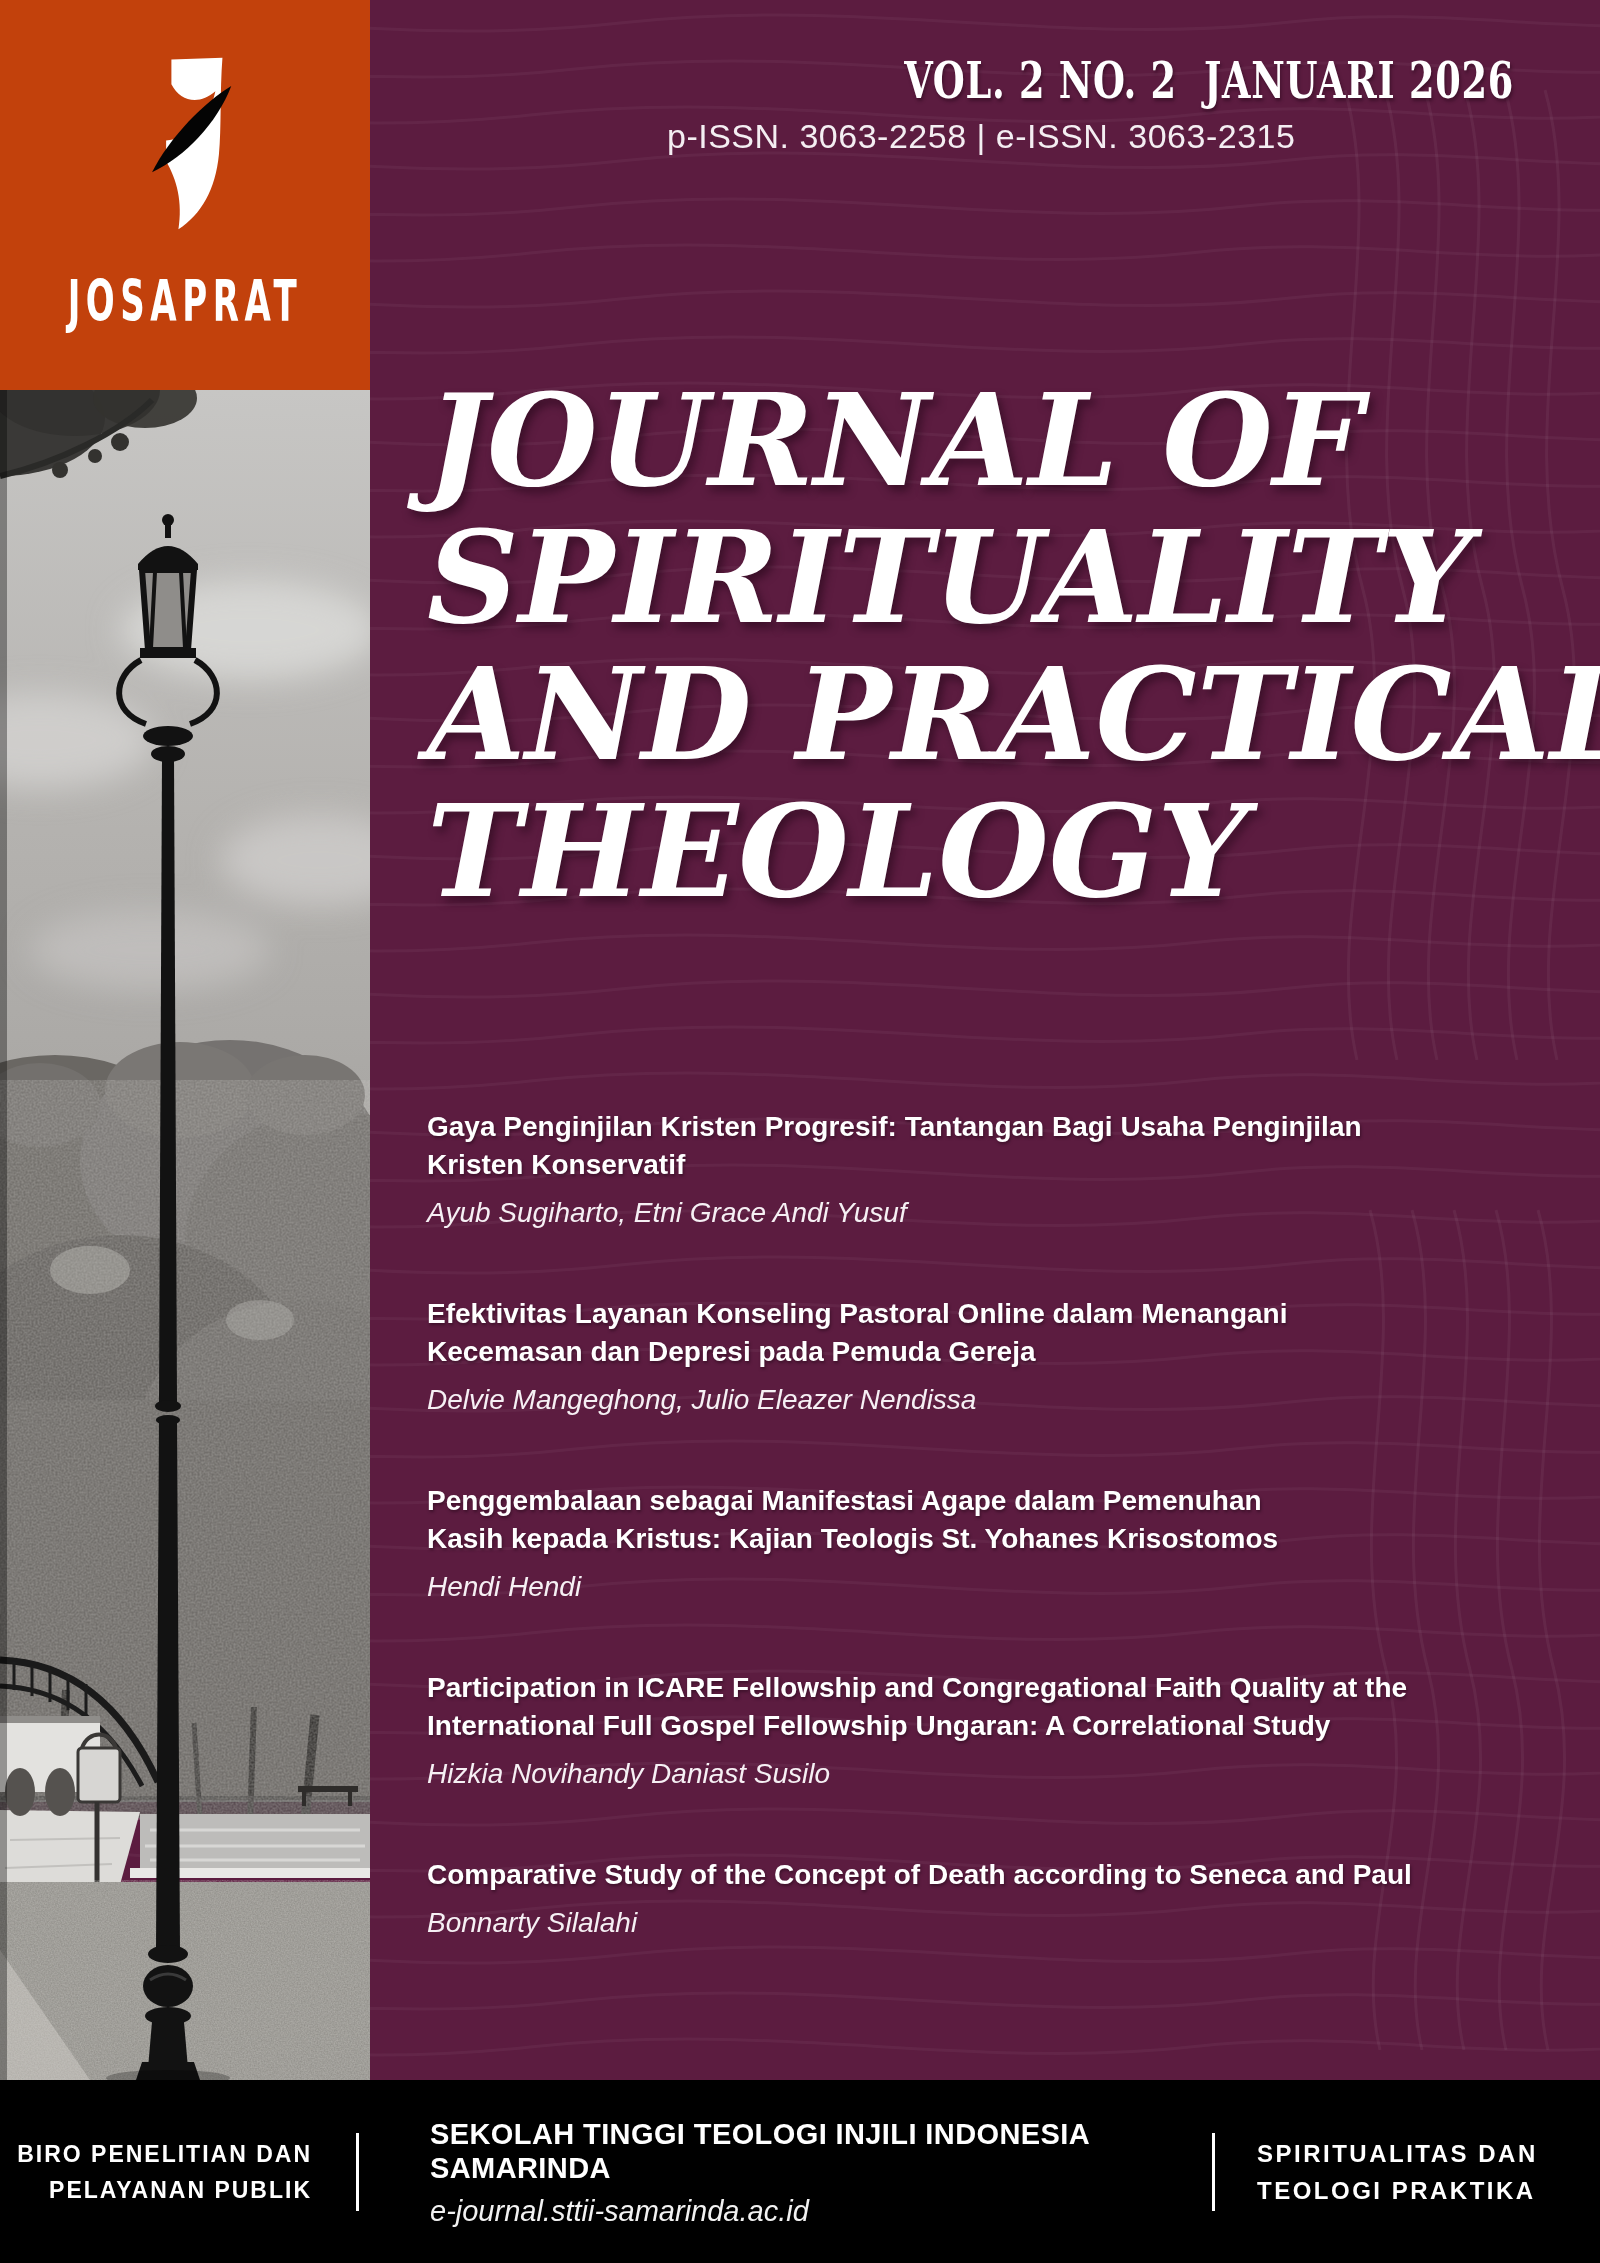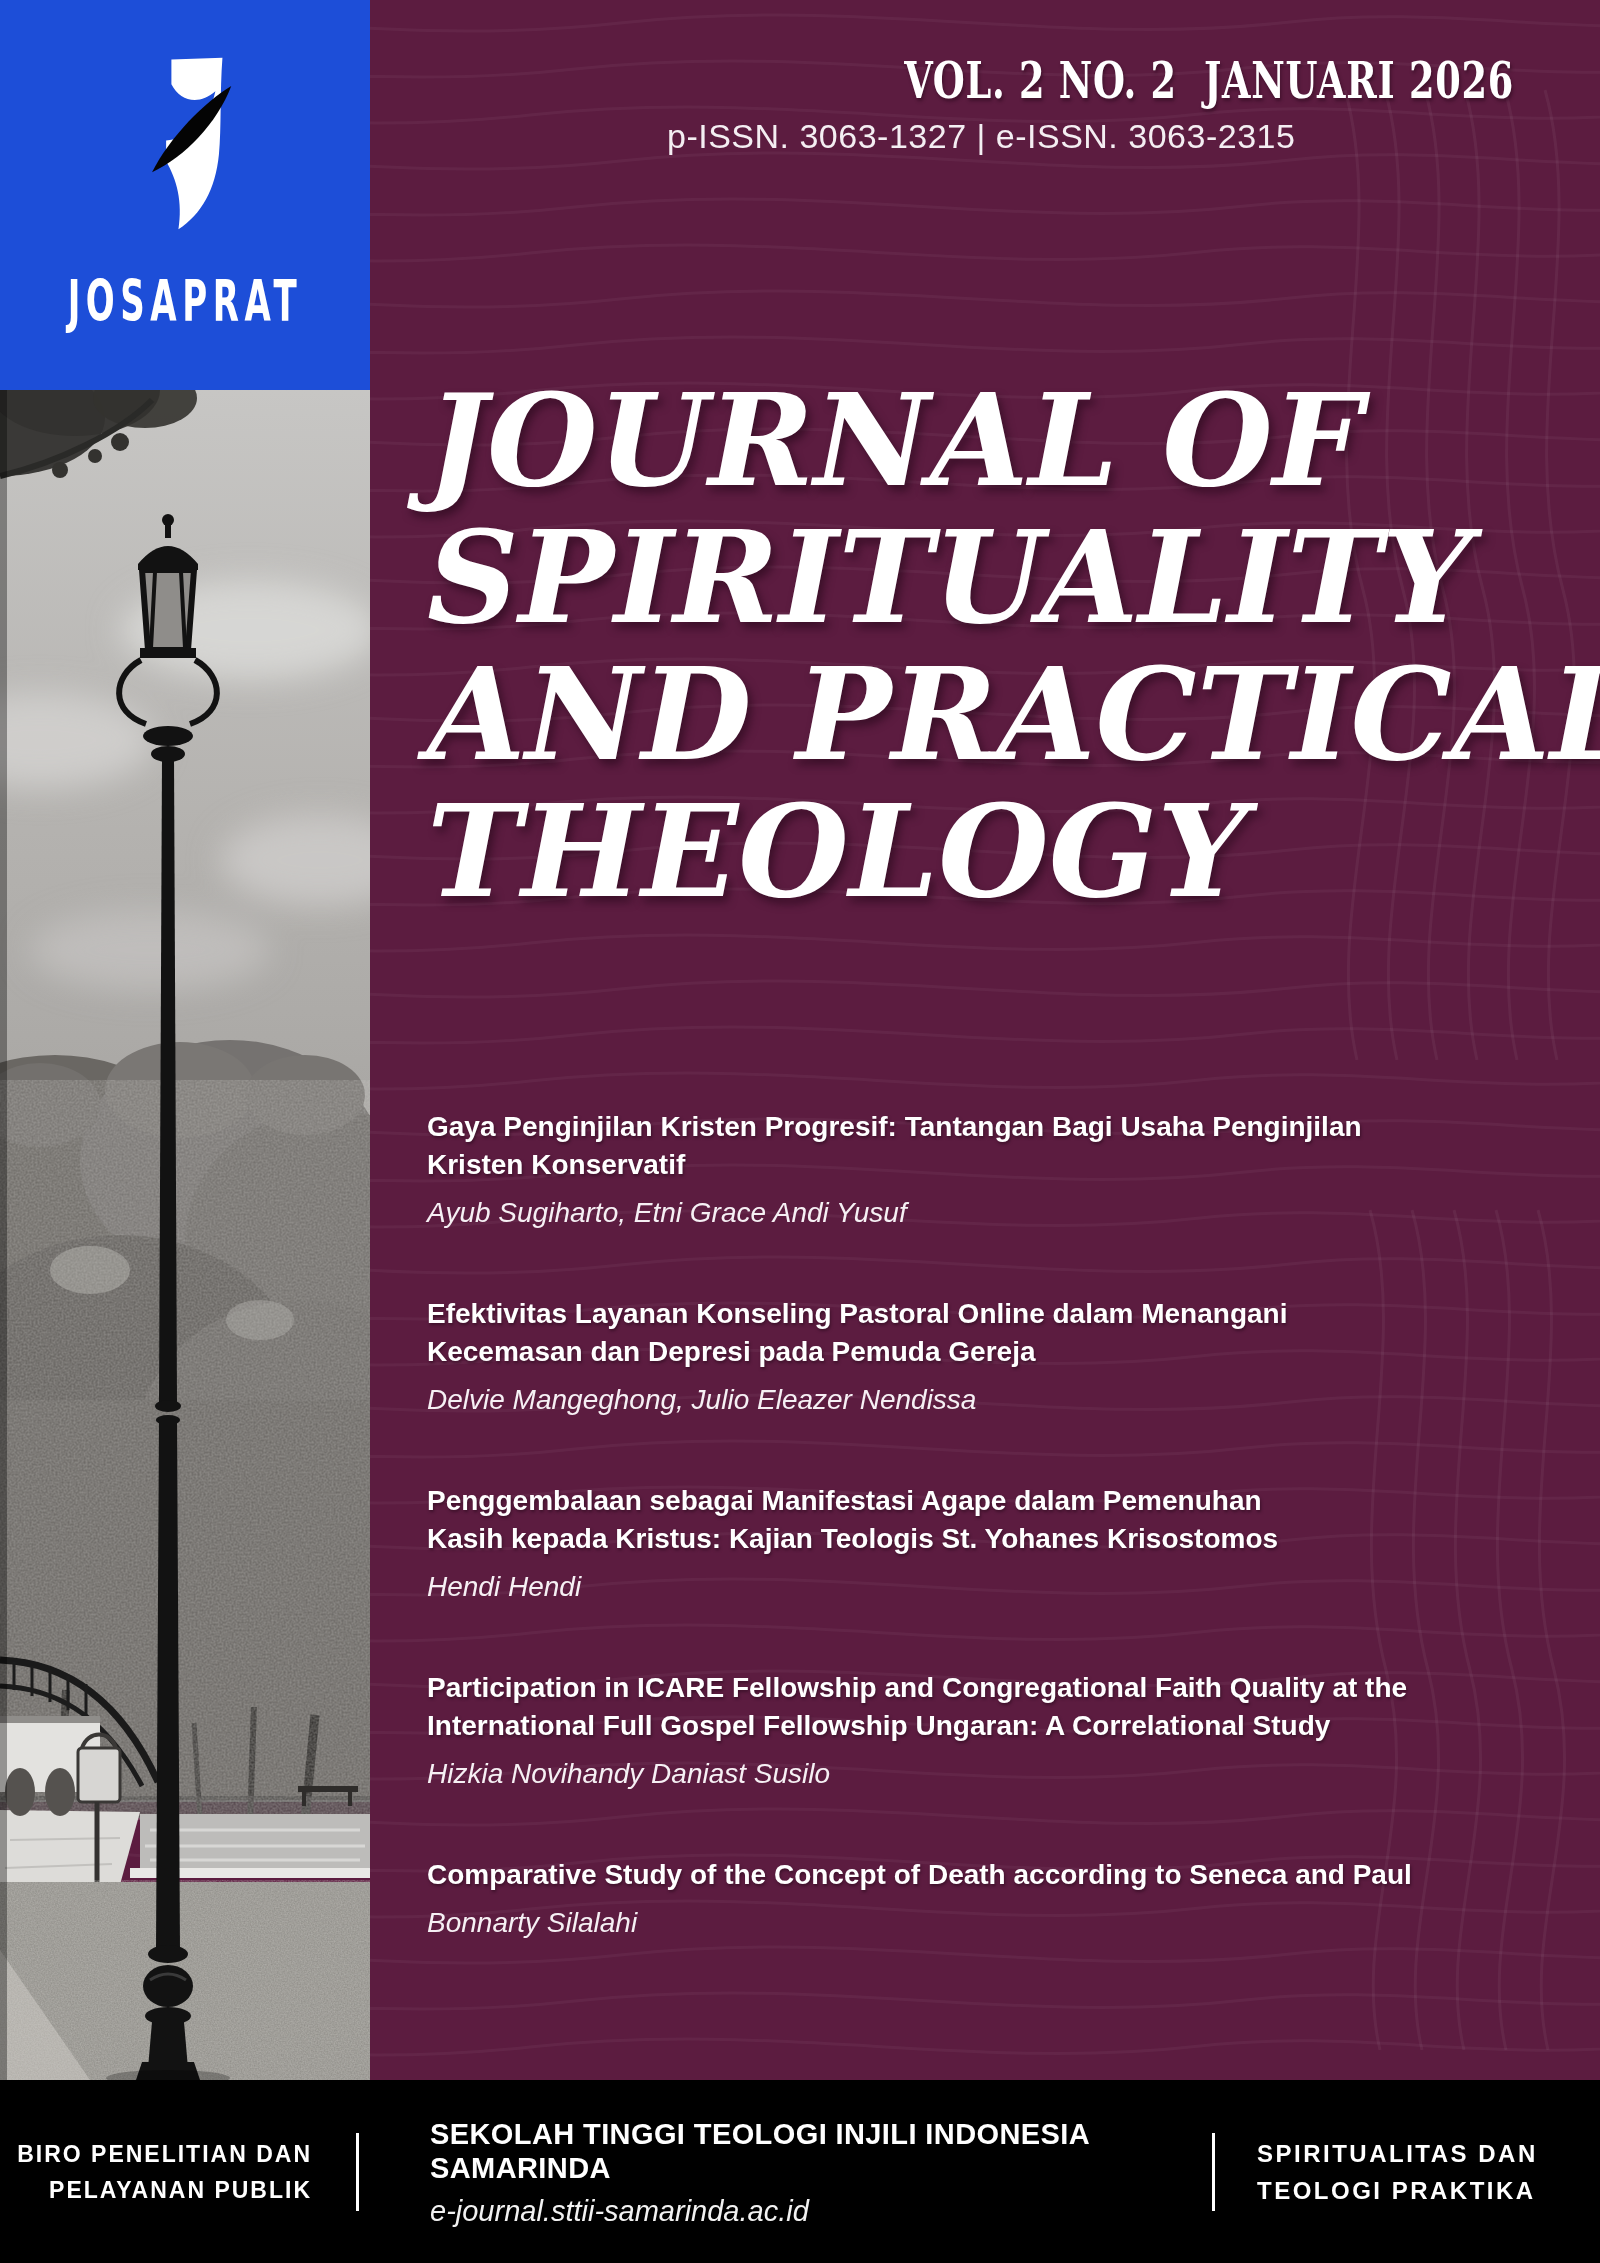--- a/index.html
+++ b/index.html
@@ -4,21 +4,21 @@
 <style>
   html,body{margin:0;padding:0;background:#222;}
   #page{
     position:relative;width:1600px;height:2263px;overflow:hidden;
     background:#5c1c40;font-family:"Liberation Sans",sans-serif;color:#fff;
   }
   
   #contour-svg{position:absolute;left:0;top:0;z-index:0;}
   
   #left-col{position:absolute;left:0;top:0;width:370px;height:2263px;z-index:2;}
-  #logo-box{position:absolute;left:0;top:0;width:370px;height:435px;background:#1d4ed8;}
+  #logo-box{position:absolute;left:0;top:0;width:370px;height:435px;background:#c2410c;}
   #logo-mark{position:absolute;left:145px;top:56px;width:88px;height:176px;}
   #logo-word{
     position:absolute;left:0;top:268px;width:370px;text-align:center;
     font-family:"DejaVu Sans",sans-serif;font-weight:bold;font-size:37px;
     letter-spacing:6px;transform:scaleY(1.55) scaleX(0.92);transform-origin:center top;color:#fff;
   }
   #photo{position:absolute;left:0;top:390px;width:370px;height:1690px;}
   
   #vol-block{position:absolute;top:52px;right:86px;text-align:left;z-index:1;}
   #vol-line{
@@ -256,21 +256,21 @@
           <circle cx="95" cy="66" r="7"></circle>
           <circle cx="60" cy="80" r="8"></circle>
       </g>
 
       <rect x="0" y="0" width="7" height="1690" fill="#000" opacity=".35"></rect>
     </svg>
   </div>
 
   <div id="vol-block">
     <div id="vol-line">VOL. 2 NO. 2  JANUARI 2026</div>
-    <div id="issn-line">p-ISSN. 3063-1327 | e-ISSN. 3063-2315</div>
+    <div id="issn-line">p-ISSN. 3063-2258 | e-ISSN. 3063-2315</div>
   </div>
 
   <div id="journal-title">
     <div class="title-line">JOURNAL OF</div>
     <div class="title-line">SPIRITUALITY</div>
     <div class="title-line">AND PRACTICAL</div>
     <div class="title-line">THEOLOGY</div>
   </div>
 
   <div id="articles">

